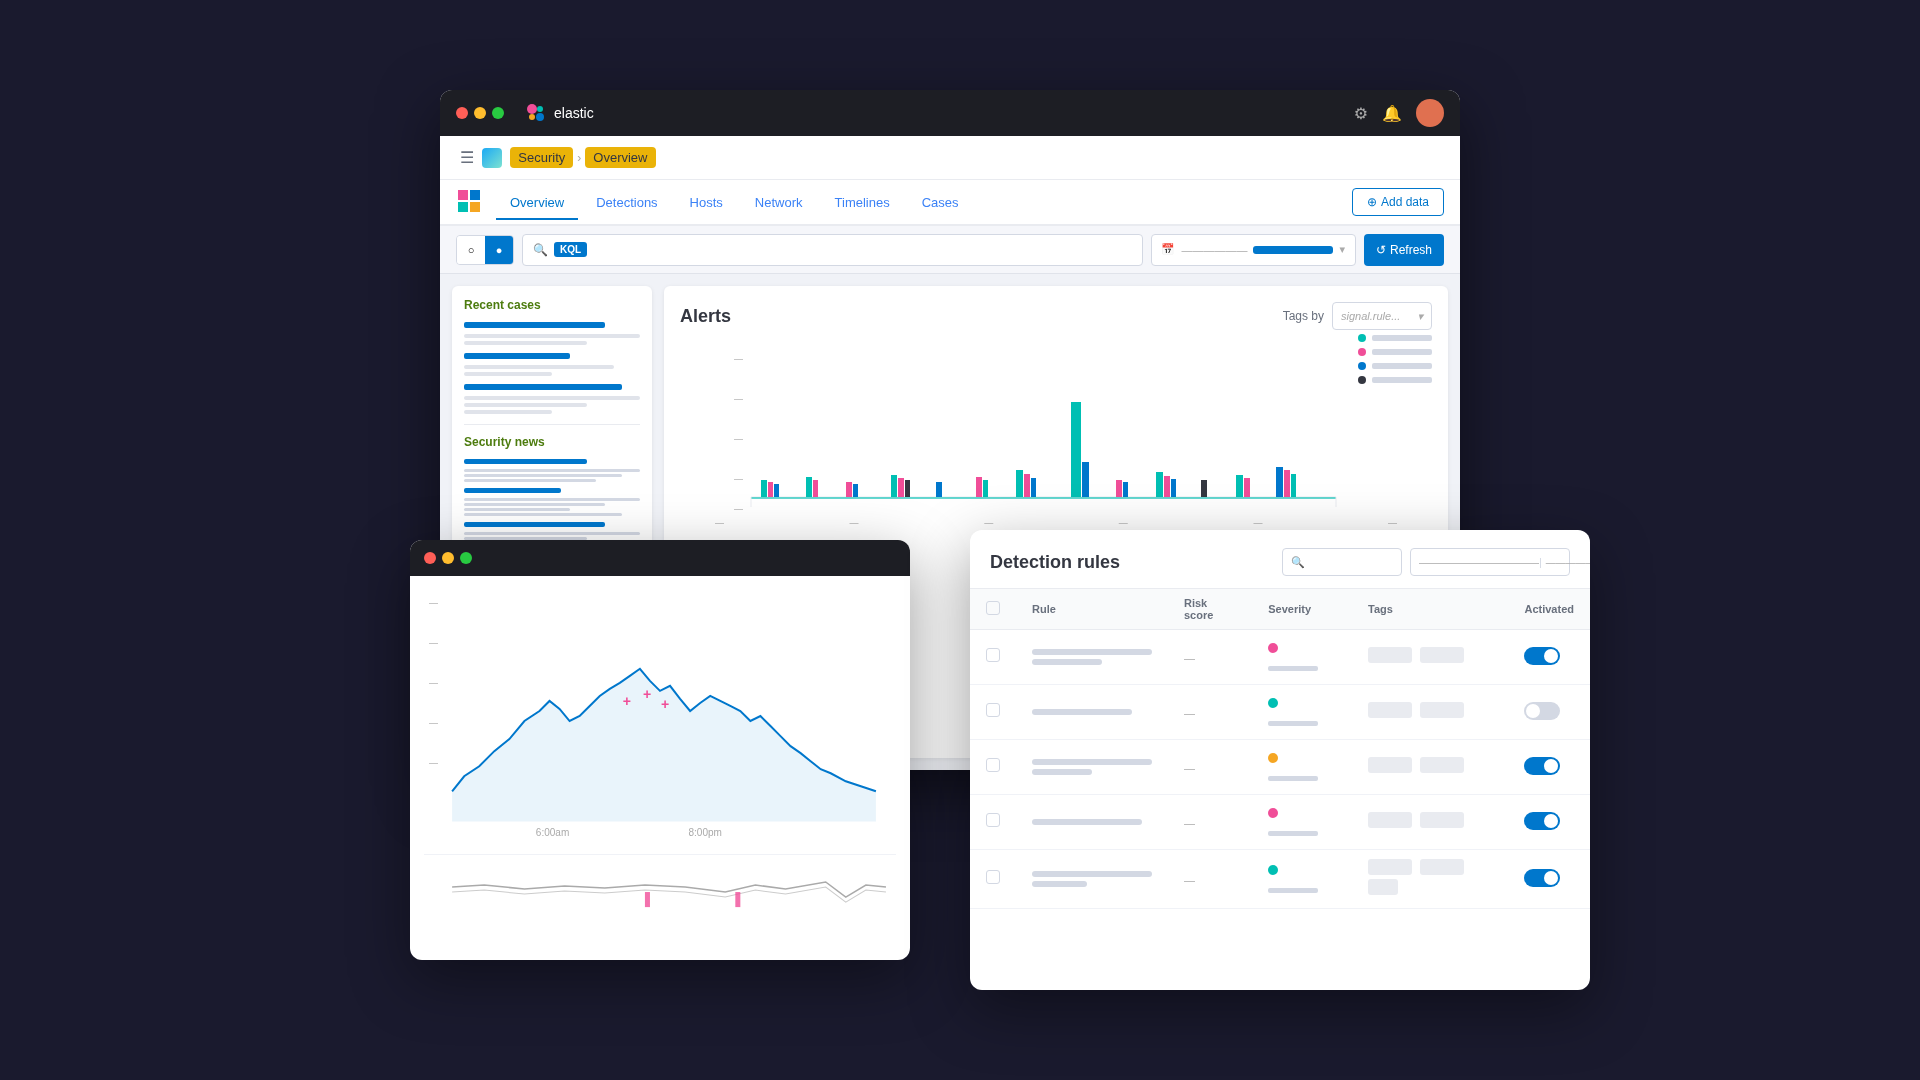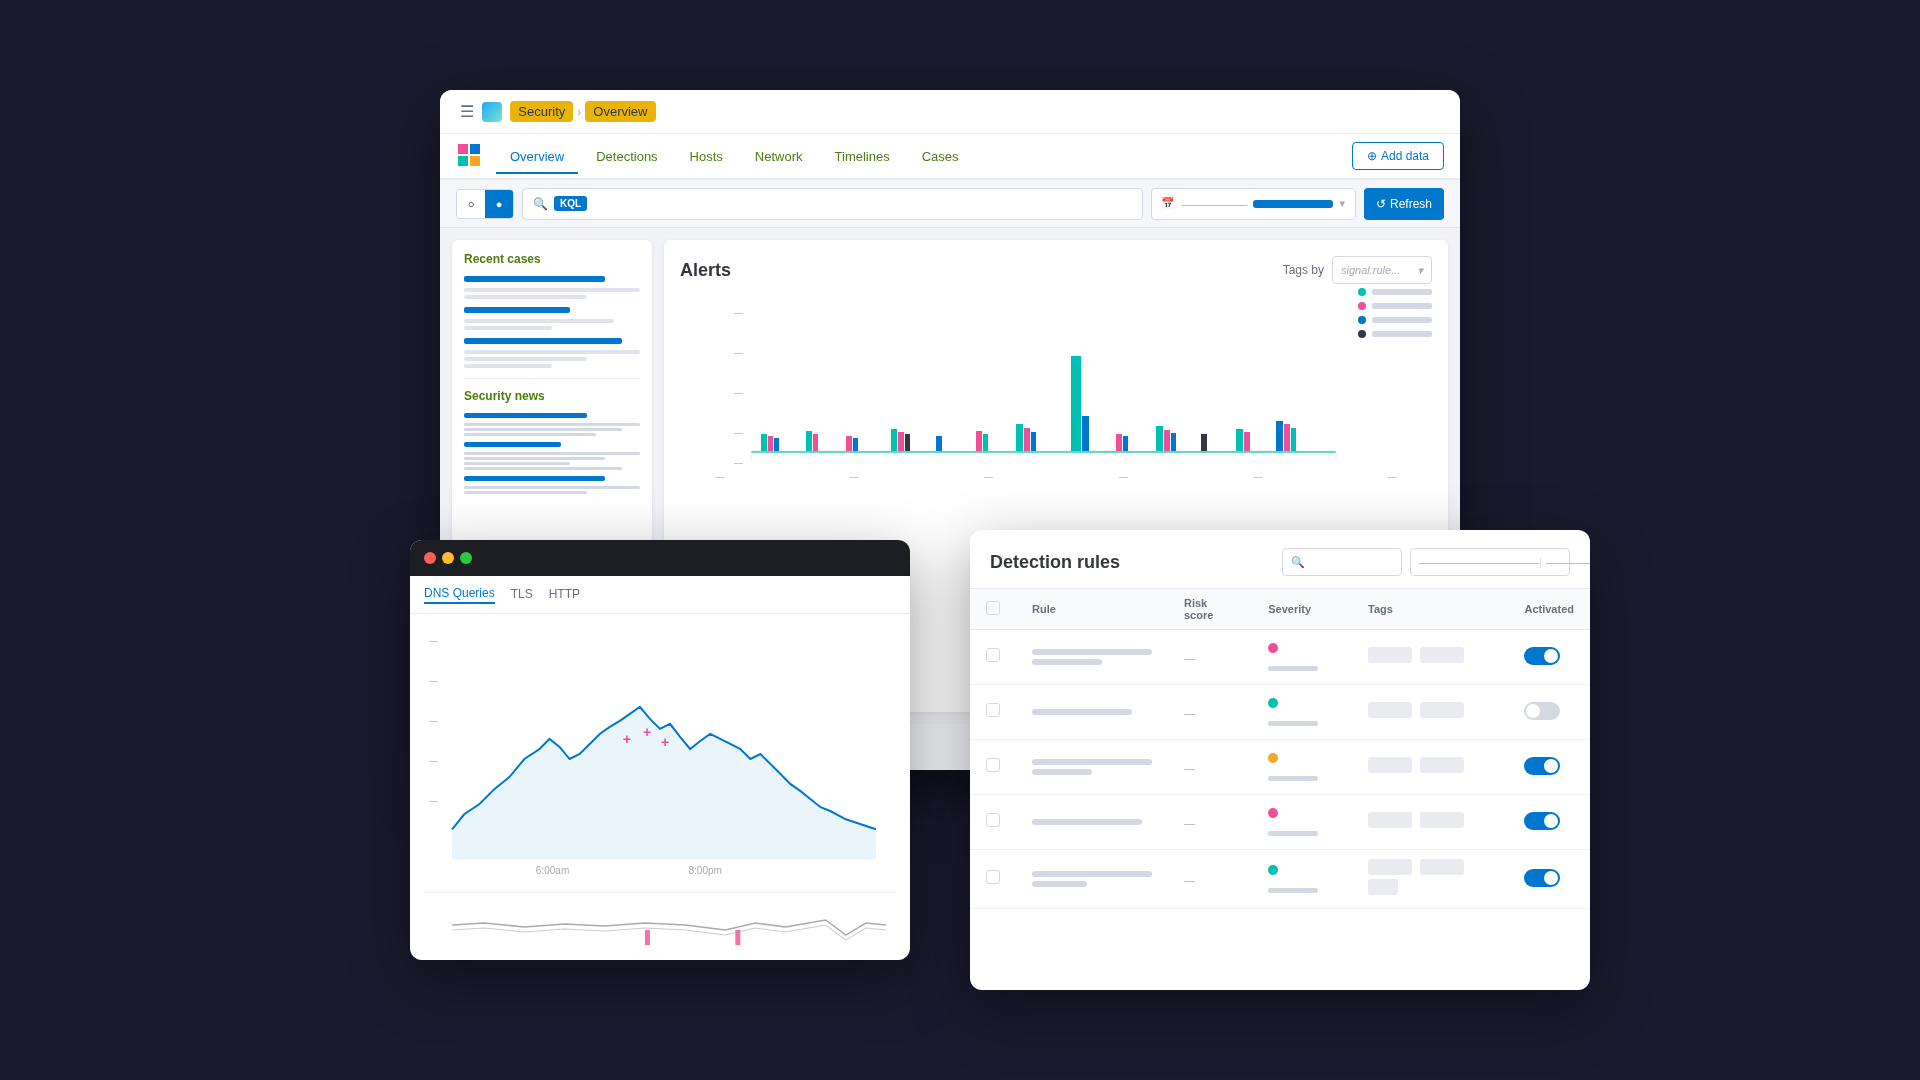--- a/index.html
+++ b/index.html
@@ -150,21 +150,21 @@
 
     .security-icon {
       width: 28px;
       height: 28px;
       margin-right: 8px;
     }
 
     .nav-tab {
       padding: 8px 14px;
       font-size: 13px;
-      color: #4d7c0f;
+      color: #3b82f6;
       cursor: pointer;
       border-bottom: 2px solid transparent;
       margin-bottom: -2px;
       white-space: nowrap;
     }
 
     .nav-tab.active {
       color: #0077cc;
       border-bottom-color: #0077cc;
       font-weight: 500;
@@ -649,20 +649,41 @@
       position: relative;
     }
   </style>
 </head>
 <body>
 
 <div class="scene">
 
   <div class="main-window">
 
+    <div class="title-bar">
+      <div class="title-bar-dots">
+        <div class="dot dot-red"></div>
+        <div class="dot dot-yellow"></div>
+        <div class="dot dot-green"></div>
+      </div>
+      <div class="elastic-logo">
+        <svg class="elastic-logo-icon" viewBox="0 0 24 24">
+          <circle cx="8" cy="8" r="5" fill="#f04e98"></circle>
+          <circle cx="16" cy="8" r="3" fill="#00bfb3"></circle>
+          <circle cx="8" cy="16" r="3" fill="#f5a623"></circle>
+          <circle cx="16" cy="16" r="4" fill="#0077cc"></circle>
+        </svg>
+        <span class="elastic-text">elastic</span>
+      </div>
+      <div class="title-bar-right">
+        <span class="icon-btn">⚙</span>
+        <span class="icon-btn">🔔</span>
+        <div class="avatar"></div>
+      </div>
+    </div>
 
     <div class="breadcrumb-bar">
       <span class="hamburger">☰</span>
       <div class="breadcrumb-app-icon"></div>
       <div class="breadcrumb-items">
         <span class="breadcrumb-item">Security</span>
         <span class="breadcrumb-sep">›</span>
         <span class="breadcrumb-item">Overview</span>
       </div>
     </div>
@@ -870,25 +891,20 @@
   </div>
 
   <div class="network-window">
     <div class="network-window-header">
       <div class="title-bar-dots">
         <div class="dot dot-red"></div>
         <div class="dot dot-yellow"></div>
         <div class="dot dot-green"></div>
       </div>
     </div>
-    <div class="network-window-tabs">
-      <span class="net-tab active">DNS Queries</span>
-      <span class="net-tab">TLS</span>
-      <span class="net-tab">HTTP</span>
-    </div>
 
     <div class="network-chart-area">
       
       <svg class="network-svg" viewBox="0 0 470 250">
 
         <text x="5" y="15" font-size="9" fill="#aaa">—</text>
         <text x="5" y="55" font-size="9" fill="#aaa">—</text>
         <text x="5" y="95" font-size="9" fill="#aaa">—</text>
         <text x="5" y="135" font-size="9" fill="#aaa">—</text>
         <text x="5" y="175" font-size="9" fill="#aaa">—</text>

